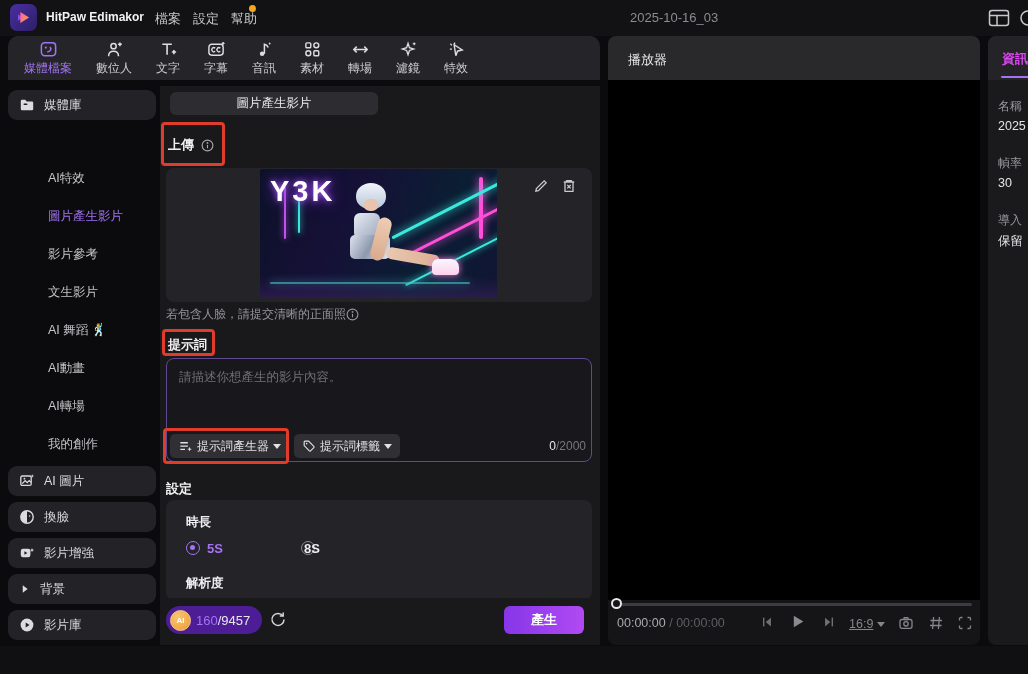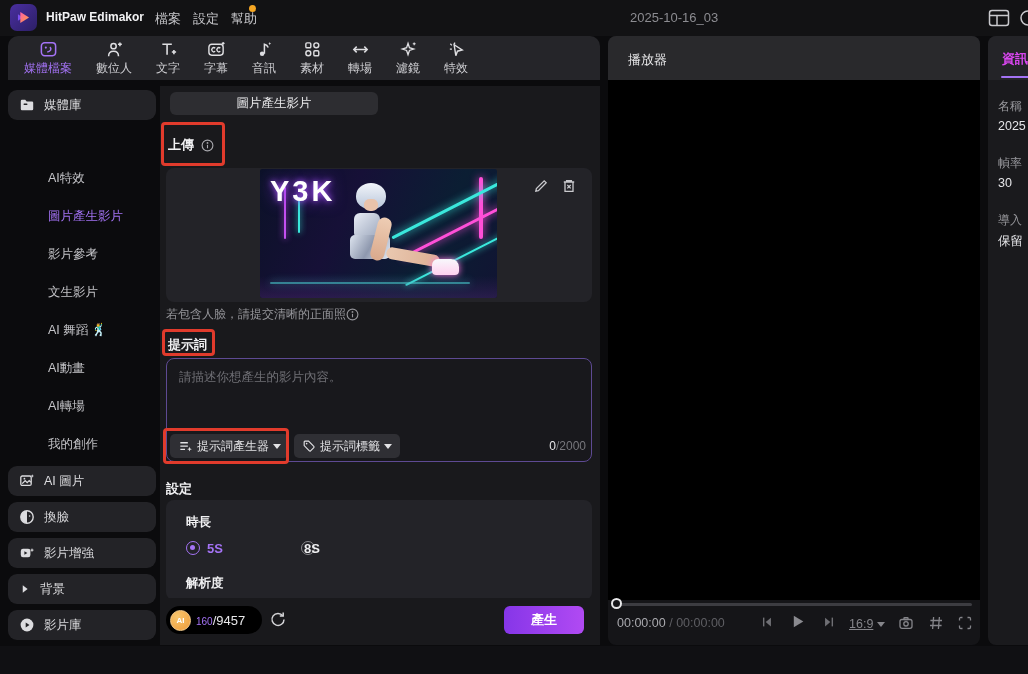--- a/index.html
+++ b/index.html
@@ -49,25 +49,25 @@
   .pbtn { position:absolute; height:24px; background:#2F2F34; border-radius:5px; display:flex; align-items:center;
           gap:4px; padding:0 8px; font-size:12px; color:#E2E2E5; cursor:pointer; }
   .caret { width:0; height:0; border-left:4px solid transparent; border-right:4px solid transparent; border-top:5px solid currentColor; }
   .counter { position:absolute; right:14px; top:353px; font-size:12px; color:#77777C; }
   .counter .used { color:#E8E8EA; }
   .radio { width:14px; height:14px; border-radius:50%; border:1.6px solid #8A8A8E; display:inline-block; position:relative; cursor:pointer; }
   .radio.sel { border-color:#A473F5; }
   .radio.sel::after { content:""; position:absolute; left:3px; top:3px; width:5px; height:5px; border-radius:50%; background:#A473F5; }
   .radio-lbl { font-size:13px; font-weight:bold; color:#EFEFF1; }
   .radio-lbl.sel { color:#A473F5; }
-  #credits { left:6px; top:520px; width:96px; height:28px; background:#000000; border-radius:14px;
+  #credits { left:6px; top:520px; width:96px; height:28px; background:#4c1d95; border-radius:14px;
              display:flex; align-items:center; padding-left:4px; gap:5px; }
   .coin { width:21px; height:21px; border-radius:50%; background:radial-gradient(circle at 35% 30%,#F8C66E,#EE9A38);
           border:1px solid #F8CE8C; color:#fff; font-size:8px; font-weight:bold; display:flex; align-items:center; justify-content:center; }
-  .credits-used { color:#A473F5; font-size:10px; }
+  .credits-used { color:#A473F5; font-size:13px; }
   .credits-total { color:#E8E8EA; font-size:13px; }
   #generate-btn { left:344px; top:520px; width:80px; height:28px; border-radius:6px; border:none; cursor:pointer;
                   background:linear-gradient(90deg,#8636E8,#B14AF3); color:#fff; font-size:13px; font-weight:bold; font-family:inherit; }
 
   
   .annot { border:3px solid #E13B2C; border-radius:4px; pointer-events:none; z-index:50; }
 
   
   #preview { left:100px; top:83px; width:237px; height:129px; overflow:hidden; border-radius:2px;
              background:linear-gradient(115deg,#0c1228 0%,#161037 35%,#0b1e33 70%,#111433 100%); }

